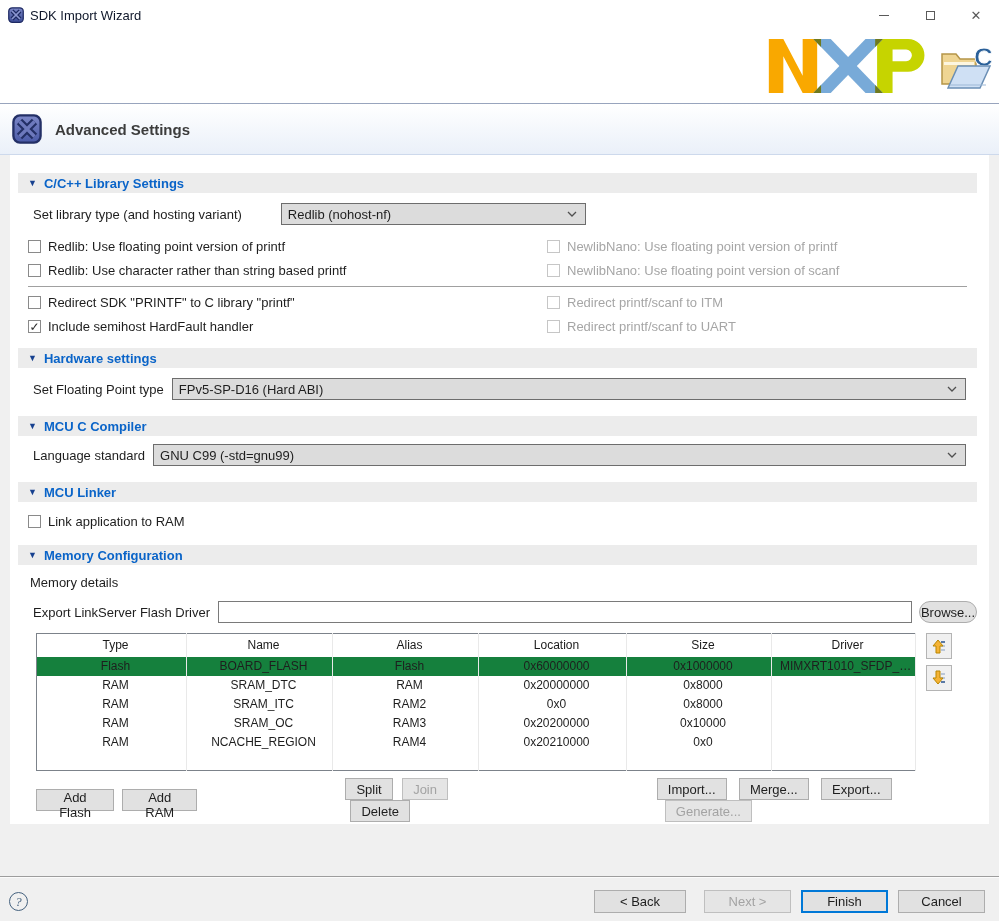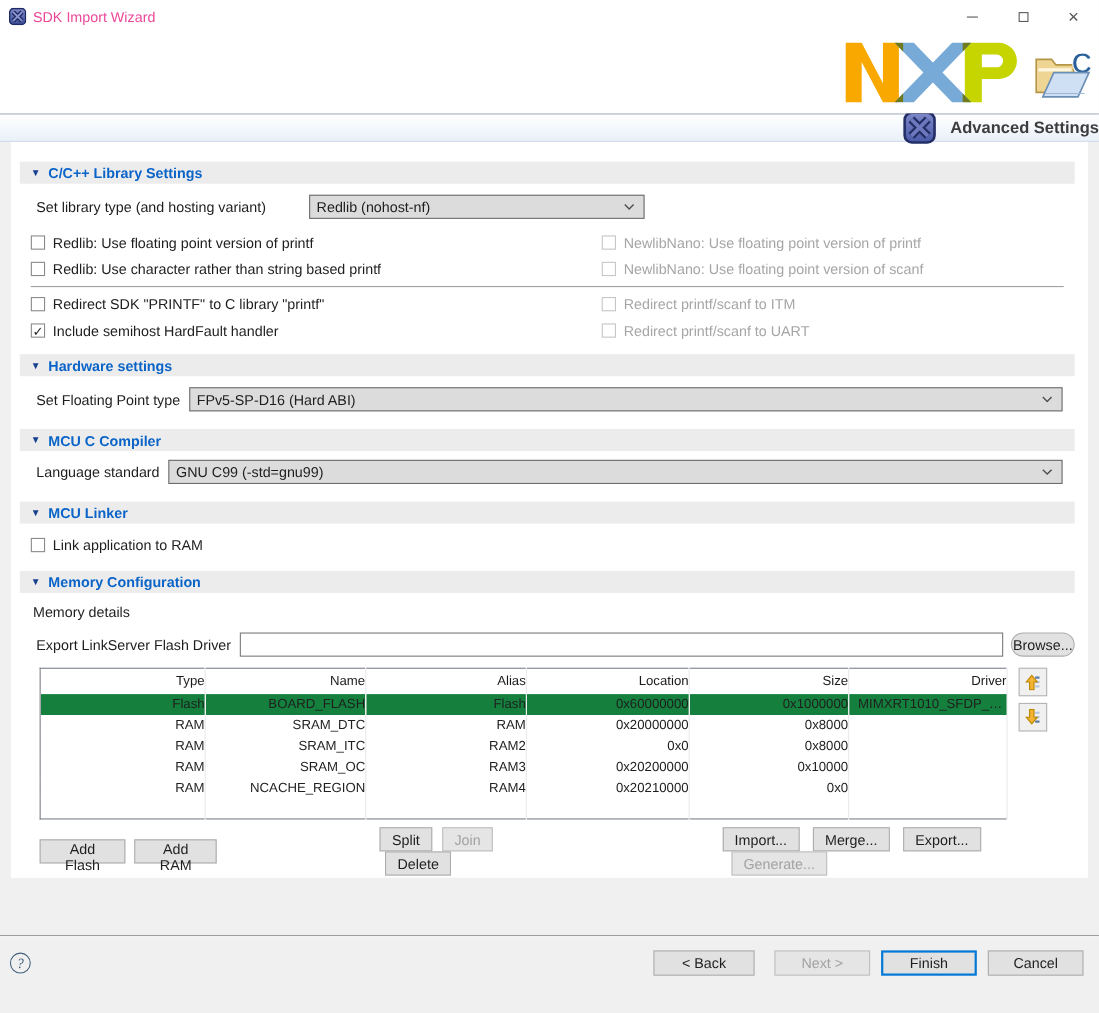--- a/index.html
+++ b/index.html
@@ -2,35 +2,35 @@
 <html><head>
 <meta charset="utf-8">
 <style>
   * { margin:0; padding:0; box-sizing:border-box; }
   html,body { width:999px; height:921px; overflow:hidden; background:#f0f0f0;
               font-family:"Liberation Sans", sans-serif; color:#1e1e1e; }
 
   
   .titlebar { height:30px; background:#fff; display:flex; align-items:center; }
   .titlebar .app-icon { margin:0 6px 0 8px; width:16px; height:16px; flex:0 0 auto; }
-  .titlebar .title { font-size:13px; color:#ec4899; }
+  .titlebar .title { font-size:13px; color:#0f172a; }
   .win-controls { margin-left:auto; display:flex; align-items:center; }
   .win-btn { width:46px; height:30px; display:flex; align-items:center; justify-content:center; color:#4d4d4d; }
   .glyph-min { width:10px; height:1px; background:#5a5a5a; display:block; }
   .glyph-max { width:9px; height:9px; border:1px solid #5a5a5a; display:block; }
   .glyph-close { font-size:13px; color:#5a5a5a; line-height:1; }
 
   
   .logoband { height:73px; background:#fff; position:relative; }
   .nxp-logo { position:absolute; right:64px; top:7px; }
   .folder-logo { position:absolute; right:5px; top:14px; }
 
   
-  .headerband { height:26px; border-top:1px solid #98a4bd; border-bottom:1px solid #cdd9ec;
-                background:linear-gradient(#ffffff, #eaf0f9); display:flex; align-items:center; padding-left:28px;justify-content:flex-end; }
+  .headerband { height:52px; border-top:1px solid #98a4bd; border-bottom:1px solid #cdd9ec;
+                background:linear-gradient(#ffffff, #eaf0f9); display:flex; align-items:center; padding-left:12px; }
   .headerband .hdr-icon { width:30px; height:30px; }
   .headerband .hdr-title { margin-left:13px; font-size:15px; font-weight:bold; color:#3c3c3c; }
 
   
   .content { margin:0 10px; height:669px; background:#fff; padding:18px 12px 0 8px; }
 
   .section-bar { height:20px; background:#ececec; display:flex; align-items:center; padding-left:10px; }
   .section-bar .tri { color:#17418f; font-size:9px; margin-right:7px; }
   .section-bar .sec-title { color:#0a64c8; font-size:13px; font-weight:bold; }
 
@@ -66,21 +66,21 @@
   .row-driver { margin:11px 0 0 15px; display:flex; align-items:center; }
   .driver-input { flex:1; height:22px; border:1px solid #7a7a7a; background:#fff; margin-left:8px;
                   font-size:13px; padding:0 4px; font-family:"Liberation Sans", sans-serif; outline:none; }
   .btn { height:22px; background:#e1e1e1; border:1px solid #adadad; font-size:13px; padding:0 10px;
          font-family:"Liberation Sans", sans-serif; color:#1e1e1e; }
   .btn:disabled, .btn.disabled { color:#a3a3a3; border-color:#bfbfbf; background:#e5e5e5; }
   .browse-btn { margin-left:7px; width:58px; flex:0 0 auto; padding:0;border-radius:11px; }
 
   .table-zone { margin:10px 0 0 18px; display:flex; align-items:flex-start; }
   table.memtab { border-collapse:collapse; table-layout:fixed; width:879px; border:1px solid #7c828a; background:#fff; }
-  table.memtab th, table.memtab td { font-weight:normal; text-align:right; font-size:12px; padding:0 0 0 8px;
+  table.memtab th, table.memtab td { font-weight:normal; text-align:center; font-size:12px; padding:0 0 0 8px;
         border-right:1px solid #e9e9e9; overflow:hidden; white-space:nowrap; text-overflow:ellipsis; }
   table.memtab th { height:23px; color:#1a1a1a; }
   table.memtab td { height:19px; }
   table.memtab tr.selected td { background:#15803d; }
   .c-type{width:150px} .c-name{width:146px} .c-alias{width:146px} .c-loc{width:148px} .c-size{width:145px} .c-drv{width:144px; border-right:none;}
   .updown { display:flex; flex-direction:column; margin-left:10px; gap:6px; }
   .ud-btn { width:26px; height:26px; background:#f0f0f0; border:1px solid #b4b4b4; display:flex;
             align-items:center; justify-content:center; padding:0; }
 
   .action-row { margin:7px 0 0 18px; display:flex; align-items:center; }

